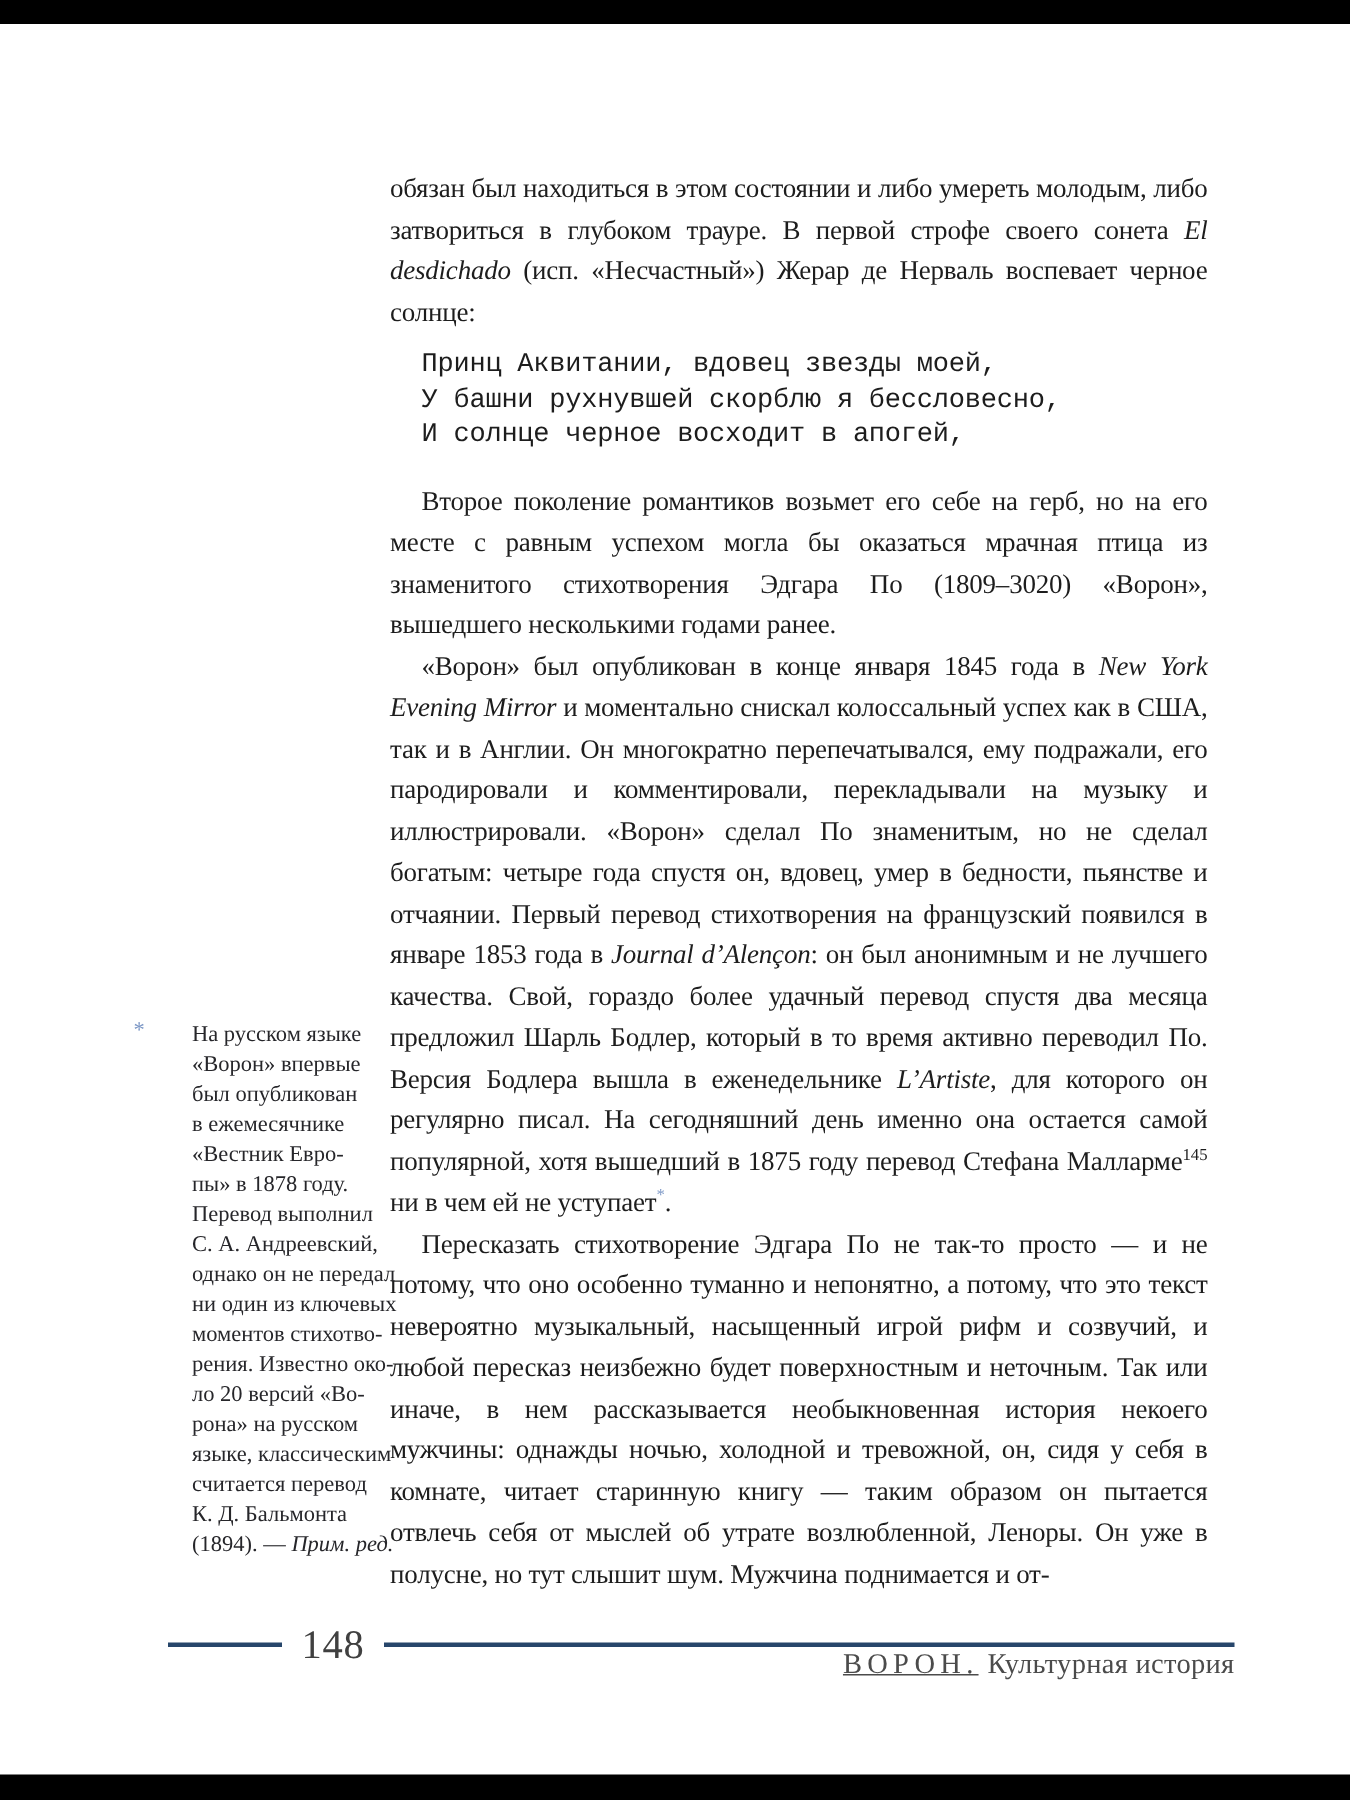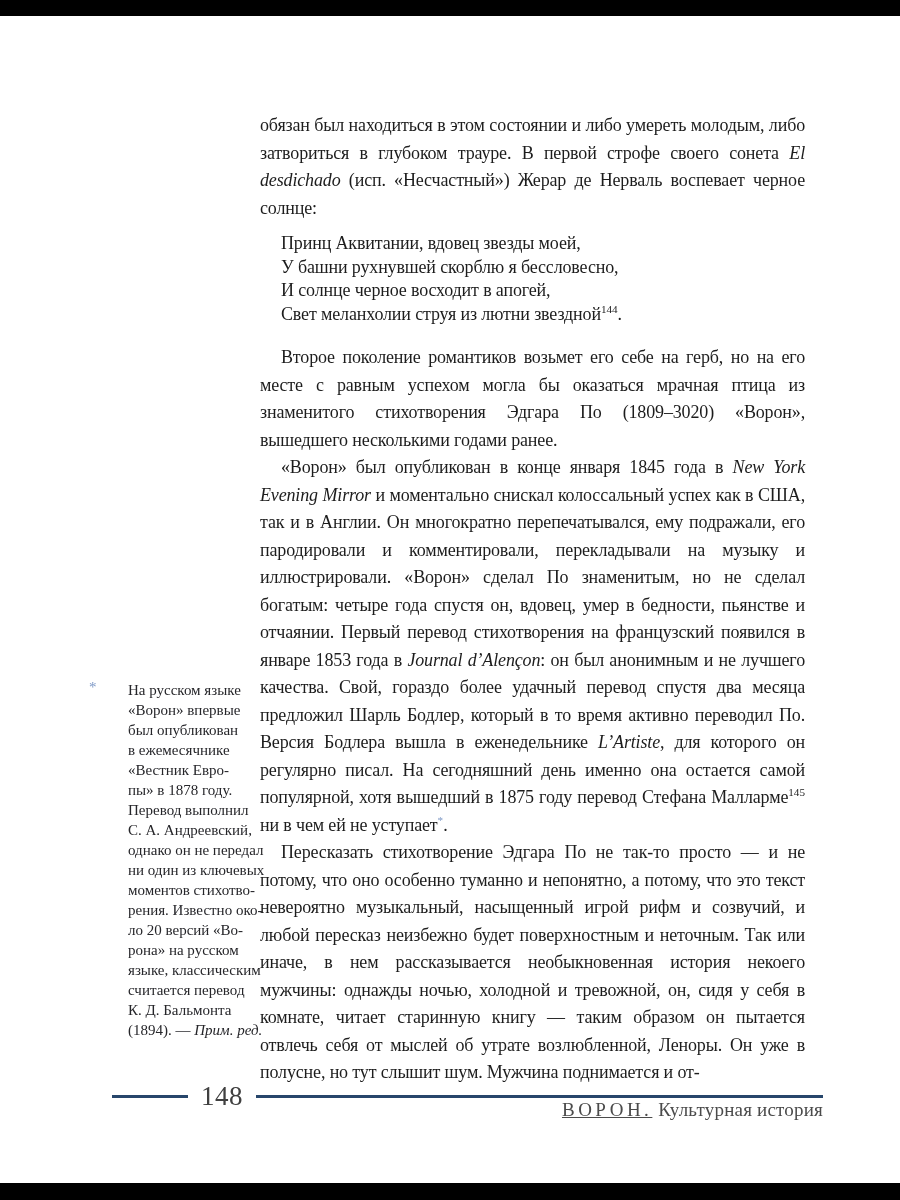--- a/index.html
+++ b/index.html
@@ -17,21 +17,21 @@
     font-size:18px;line-height:27.5px;color:#1d1d1d;
     text-align:justify;letter-spacing:-0.15px;
   }
   .main-col p{margin:0;}
   .main-col p.indent{text-indent:21px;}
   .it{font-style:italic;}
   sup.fn{font-size:0.62em;line-height:0;vertical-align:super;letter-spacing:0;}
   sup.fn.blue{color:#7d98c6;}
 
   .poem{
-    margin:10px 0 18px 21px;text-align:left;line-height:23.5px;
+    margin:10px 0 18px 21px;text-align:left;line-height:23.5px;font-family:Liberation Mono, monospace;
   }
   .poem .poem-lines{white-space:pre;}
 
   
   .margin-note{
     position:absolute;left:89px;top:680px;width:178px;
     font-size:15px;line-height:20px;color:#26262a;text-align:left;
   }
   .note-marker{
     position:absolute;left:0;top:-3px;color:#7d98c6;font-size:15px;
@@ -66,21 +66,20 @@
   <div class="bar top"></div>
 
   <div class="main-col">
 
     <p><span>обязан был находиться в этом состоянии и либо умереть молодым, либо затвориться в глубоком трауре. В первой строфе своего сонета </span><span class="it">El desdichado</span><span> (исп. «Несчастный») Жерар де Нерваль воспевает черное солнце:</span></p>
 
     <div class="poem">
       <div class="poem-lines">Принц Аквитании, вдовец звезды моей,
 У башни рухнувшей скорблю я бессловесно,
 И солнце черное восходит в апогей,</div>
-      <div><span>Свет меланхолии струя из лютни звездной</span><sup class="fn">144</sup><span>.</span></div>
     </div>
 
     <p class="indent"><span>Второе поколение романтиков возьмет его себе на герб, но на его месте с равным успехом могла бы оказаться мрачная птица из знаменитого стихотворения Эдгара По (1809–3020) «Ворон», вышедшего несколькими годами ранее.</span></p>
 
     <p class="indent"><span>«Ворон» был опубликован в конце января 1845 года в </span><span class="it">New York Evening Mirror</span><span> и моментально снискал колоссальный успех как в США, так и в Англии. Он многократно перепечатывался, ему подражали, его пародировали и комментировали, перекладывали на музыку и иллюстрировали. «Ворон» сделал По знаменитым, но не сделал богатым: четыре года спустя он, вдовец, умер в бедности, пьянстве и отчаянии. Первый перевод стихотворения на французский появился в январе 1853 года в </span><span class="it">Journal d’Alençon</span><span>: он был анонимным и не лучшего качества. Свой, гораздо более удачный перевод спустя два месяца предложил Шарль Бодлер, который в то время активно переводил По. Версия Бодлера вышла в еженедельнике </span><span class="it">L’Artiste</span><span>, для которого он регулярно писал. На сегодняшний день именно она остается самой популярной, хотя вышедший в 1875 году перевод Стефана Малларме</span><sup class="fn">145</sup><span> ни в чем ей не уступает</span><sup class="fn blue">*</sup><span>.</span></p>
 
     <p class="indent"><span>Пересказать стихотворение Эдгара По не так-то просто — и не потому, что оно особенно туманно и непонятно, а потому, что это текст невероятно музыкальный, насыщенный игрой рифм и созвучий, и любой пересказ неизбежно будет поверхностным и неточным. Так или иначе, в нем рассказывается необыкновенная история некоего мужчины: однажды ночью, холодной и тревожной, он, сидя у себя в комнате, читает старинную книгу — таким образом он пытается отвлечь себя от мыслей об утрате возлюбленной, Леноры. Он уже в полусне, но тут слышит шум. Мужчина поднимается и от-</span></p>
 
   </div>
 

